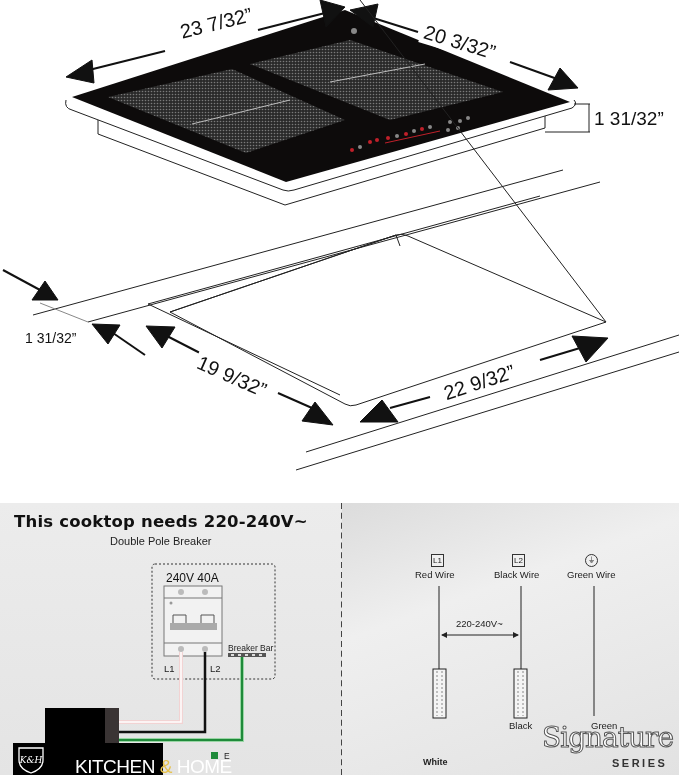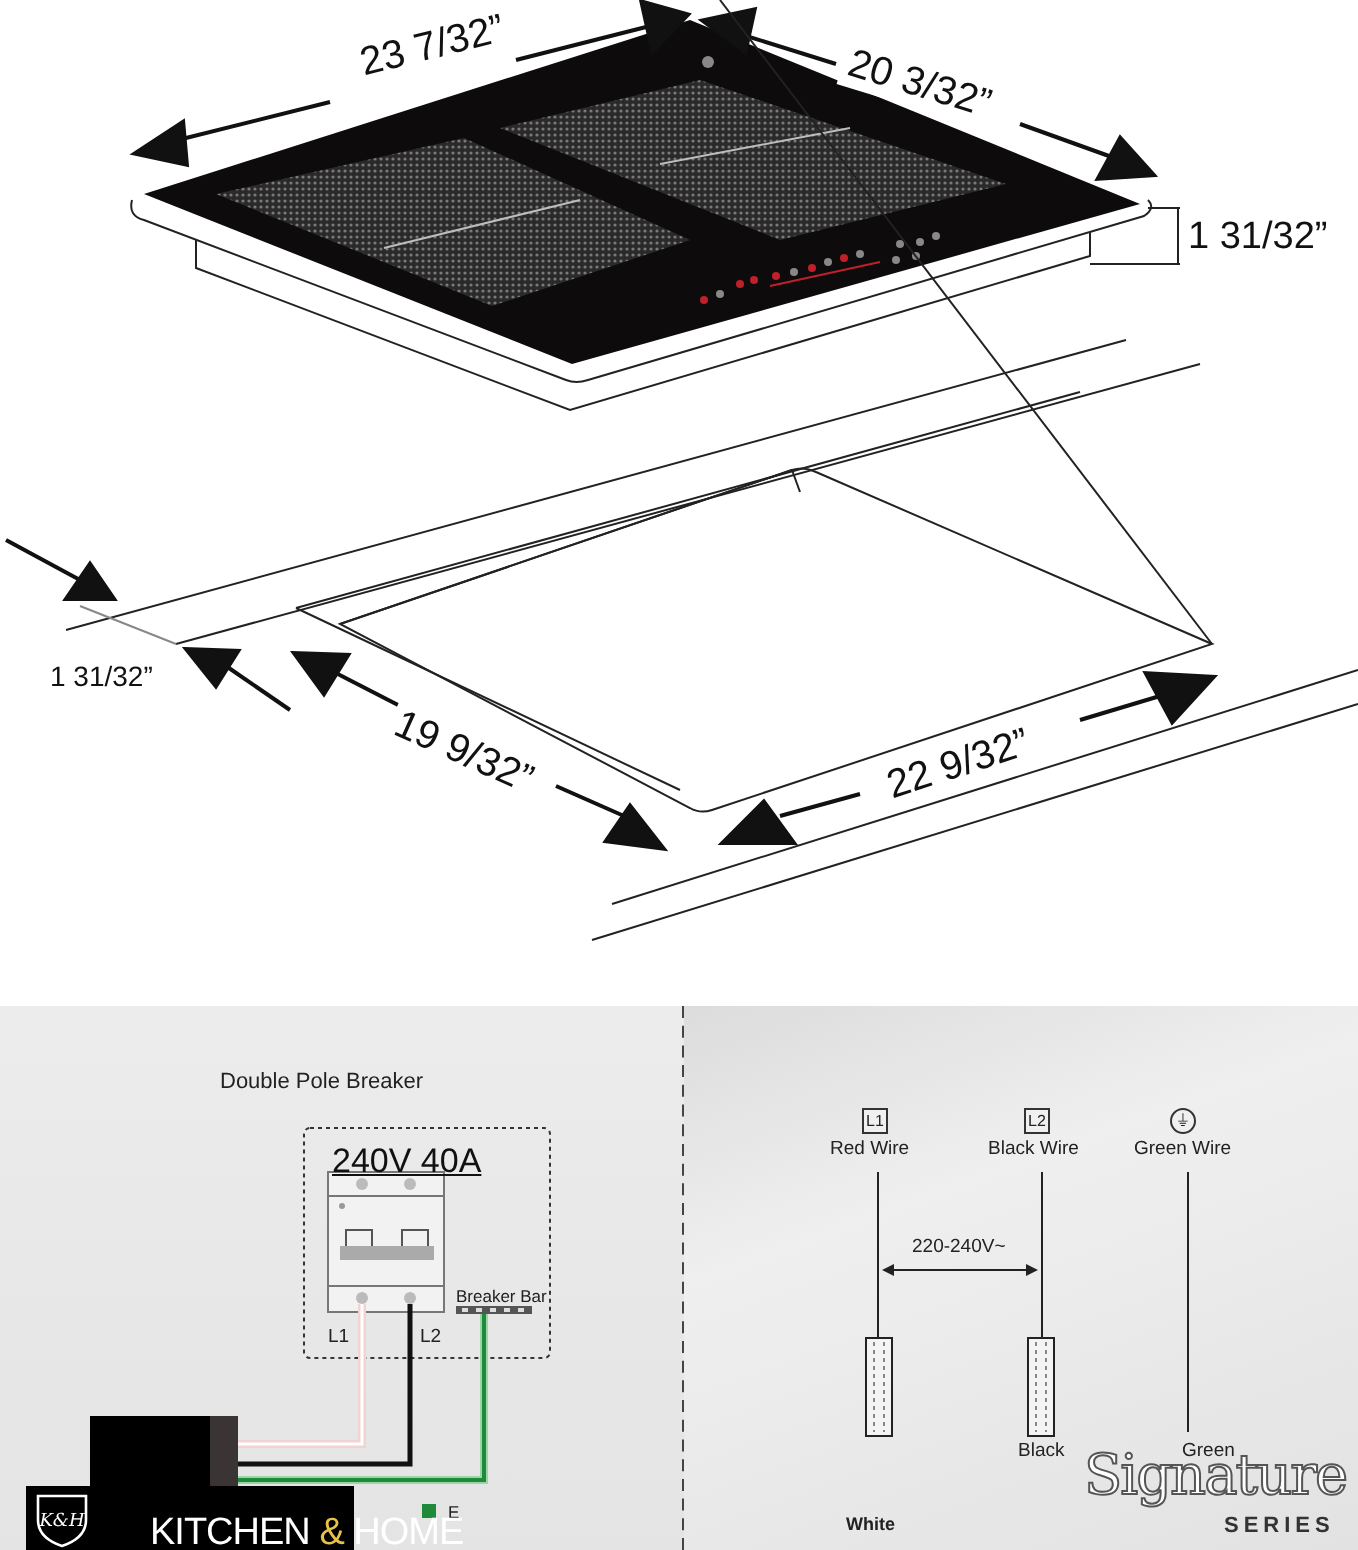--- a/index.html
+++ b/index.html
@@ -9,21 +9,21 @@
   .dim-label { position: absolute; font-family: "Liberation Sans", sans-serif; color: #111; white-space: nowrap; background: #fff; padding: 0 3px; }
   #bottom-panel { position: absolute; left: 0; top: 503px; width: 679px; height: 272px; background: linear-gradient(180deg, #ececec 0%, #e4e4e4 100%); }
   #left-panel { position: absolute; left: 0; top: 0; width: 342px; height: 272px; }
   #right-panel { position: absolute; left: 342px; top: 0; width: 337px; height: 272px; background: linear-gradient(160deg, #dcdcdc 0%, #efefef 35%, #e2e2e2 100%); }
   #divider { position: absolute; left: 341px; top: 0; width: 0; height: 272px; border-left: 2px dashed #444; }
   .headline { position: absolute; left: 14px; top: 9px; font-family: "DejaVu Sans", sans-serif; font-weight: bold; font-size: 16.5px; color: #111; white-space: nowrap; letter-spacing: 0.2px; }
   .subhead { position: absolute; left: 110px; top: 32px; font-size: 11px; color: #222; white-space: nowrap; }
   .small { font-size: 9.5px; color: #222; white-space: nowrap; position: absolute; }
   .box-label { position: absolute; border: 1.5px solid #222; background: #f4f4f4; text-align: center; font-size: 10.5px; color: #222; }
   .term { position: absolute; border: 1px solid #333; font-size: 8px; width: 11px; height: 11px; line-height: 11px; text-align: center; background: #f0f0f0; color: #222; }
-  #logo { position: absolute; left: 13px; top: 240px; width: 164px; height: 33px; background: #000; color: #fff; }
+  #logo { position: absolute; left: 13px; top: 240px; width: 150px; height: 33px; background: #000; color: #fff; }
   #logo-text { position: absolute; left: 34px; top: 13px; font-size: 19px; letter-spacing: -0.5px; white-space: nowrap; color: #fff; margin-left: 28px; }
   #logo-text .amp { color: #e7c24a; }
   .sig { position: absolute; font-family: "DejaVu Serif", serif; color: #fff; -webkit-text-stroke: 1px #555; white-space: nowrap; }
 </style>
 </head>
 <body>
 
 <svg id="top-svg" viewBox="0 0 679 503" xmlns="http://www.w3.org/2000/svg">
   <defs>
     <pattern id="mesh" width="3" height="3" patternUnits="userSpaceOnUse">
@@ -119,20 +119,21 @@
 <div class="dim-label" style="left:175px; top:22px; font-size:20px; transform:rotate(-14deg); transform-origin:left top;">23 7/32”</div>
 <div class="dim-label" style="left:425px; top:20px; font-size:20px; transform:rotate(17deg); transform-origin:left top;">20 3/32”</div>
 <div class="dim-label" style="left:591px; top:108px; font-size:19px;">1 31/32”</div>
 <div class="dim-label" style="left:22px; top:330px; font-size:14px;">1 31/32”</div>
 <div class="dim-label" style="left:200px; top:350px; font-size:20px; transform:rotate(24deg); transform-origin:left top;">19 9/32”</div>
 <div class="dim-label" style="left:438px; top:384px; font-size:20px; transform:rotate(-18deg); transform-origin:left top;">22 9/32”</div>
 
 <div id="bottom-panel">
 
   <div id="left-panel">
+    <div class="headline">This cooktop needs 220-240V~</div>
     <div class="subhead">Double Pole Breaker</div>
 
     <svg class="abs" style="left:0;top:0;" width="342" height="272">
 
       <rect x="152" y="61" width="123" height="115" rx="3" fill="none" stroke="#333" stroke-width="1" stroke-dasharray="2,2"></rect>
 
       <rect x="164" y="83" width="58" height="70" fill="#f2f2f2" stroke="#777"></rect>
       <line x1="164" y1="95" x2="222" y2="95" stroke="#777"></line>
       <line x1="164" y1="140" x2="222" y2="140" stroke="#777"></line>
       <circle cx="181" cy="89" r="3" fill="#bbb"></circle>
@@ -157,21 +158,21 @@
       <polyline points="205,149 205,229 117,229" fill="none" stroke="#111" stroke-width="2.5"></polyline>
       <polyline points="242,154 242,237 117,237" fill="none" stroke="#9ad6a5" stroke-width="4"></polyline>
       <polyline points="242,154 242,237 117,237" fill="none" stroke="#1f8a3a" stroke-width="2"></polyline>
 
       <rect x="45" y="205" width="60" height="40" fill="#000"></rect>
       <rect x="105" y="205" width="14" height="40" fill="#3a3434"></rect>
 
       <rect x="211" y="249" width="7" height="7" fill="#1f8a3a"></rect>
     </svg>
 
-    <div class="small" style="left:166px; top:68px; font-size:17px; color:#111;text-decoration:underline;">240V 40A</div>
+    <div class="small" style="left:166px; top:68px; font-size:12px; color:#111;">240V 40A</div>
     <div class="small" style="left:164px; top:160px;">L1</div>
     <div class="small" style="left:210px; top:160px;">L2</div>
     <div class="small" style="left:228px; top:140px; font-size:8.5px;">Breaker Bar</div>
     <div class="small" style="left:224px; top:248px; font-size:8.5px;">E</div>
 
     <div id="logo">
       <svg class="abs" style="left:3px;top:3px;" width="30" height="28">
         <path d="M3,2 L27,2 L27,14 Q27,23 15,27 Q3,23 3,14 Z" fill="none" stroke="#fff" stroke-width="1.3"></path>
         <text x="15" y="17" font-size="9" font-style="italic" fill="#fff" text-anchor="middle" font-family="DejaVu Serif, serif">K&amp;H</text>
       </svg>

